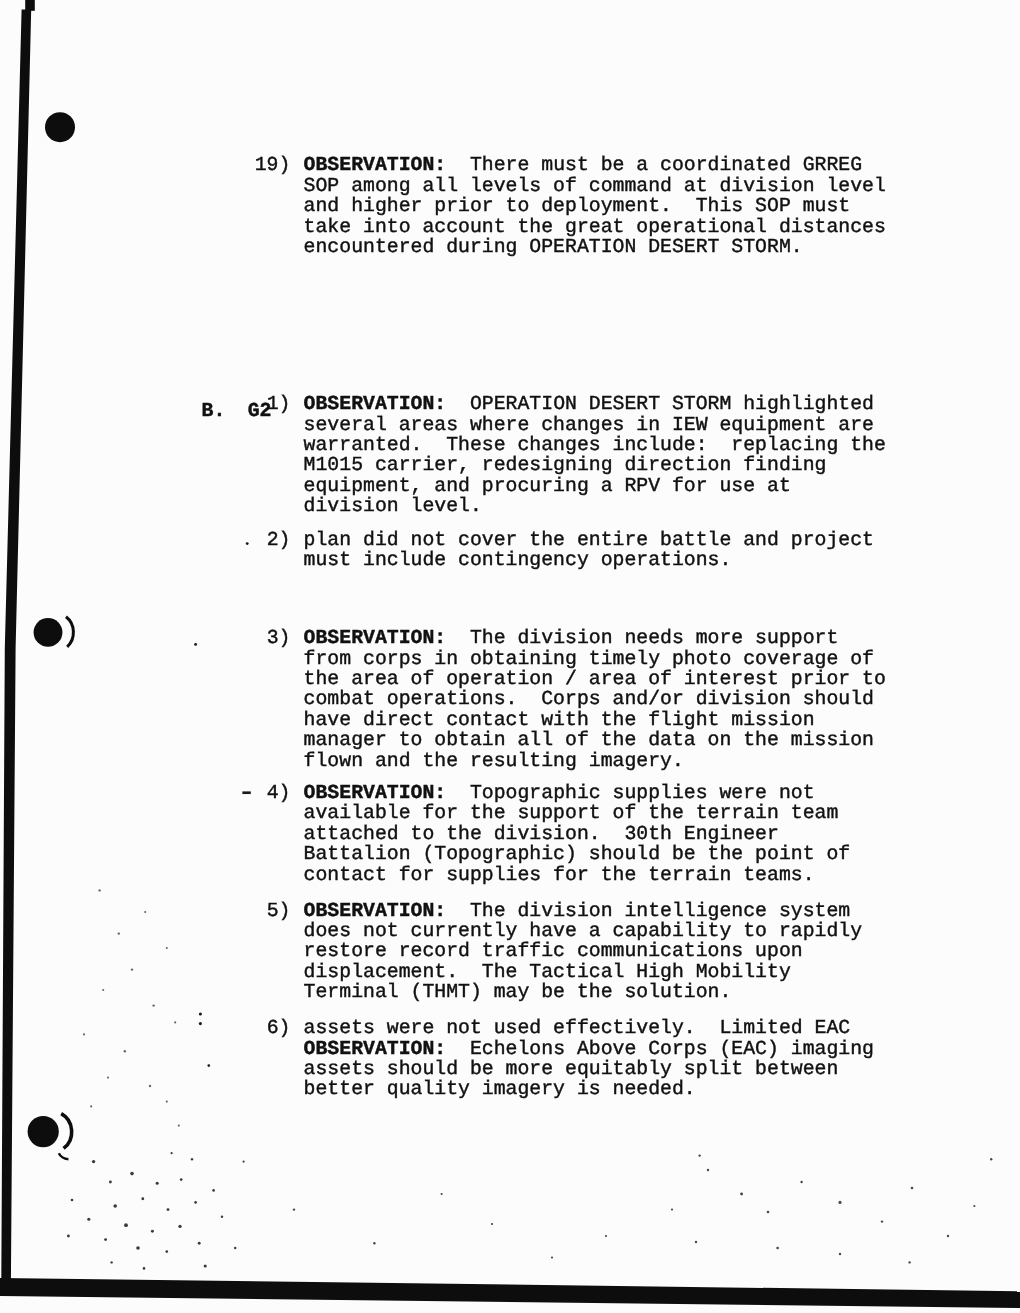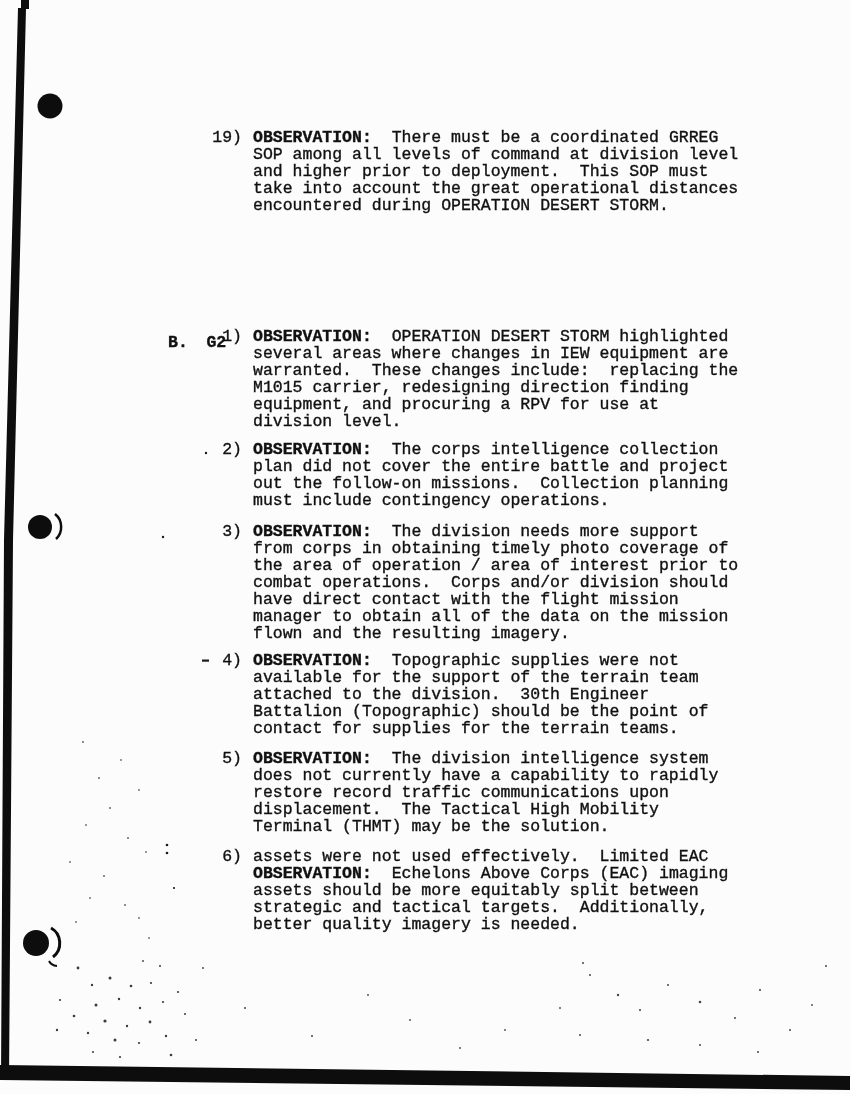--- a/index.html
+++ b/index.html
@@ -160,23 +160,21 @@
       <div class="line">warranted.  These changes include:  replacing the</div>
       <div class="line">M1015 carrier, redesigning direction finding</div>
       <div class="line">equipment, and procuring a RPV for use at</div>
       <div class="line">division level.</div>
     </div>
   </div>
 
   <div class="obs" style="top:441px">
     <span class="num">2)</span>
     <div class="body">
-      <div class="line"><b class="hd">OBSERVATION:</b><span>  The corps intelligence collection</span></div>
       <div class="line">plan did not cover the entire battle and project</div>
-      <div class="line">out the follow-on missions.  Collection planning</div>
       <div class="line">must include contingency operations.</div>
     </div>
   </div>
 
   <div class="obs" style="top:523px">
     <span class="num">3)</span>
     <div class="body">
       <div class="line"><b class="hd">OBSERVATION:</b><span>  The division needs more support</span></div>
       <div class="line">from corps in obtaining timely photo coverage of</div>
       <div class="line">the area of operation / area of interest prior to</div>
@@ -208,18 +206,17 @@
       <div class="line">Terminal (THMT) may be the solution.</div>
     </div>
   </div>
 
   <div class="obs" style="top:848px">
     <span class="num">6)</span>
     <div class="body">
       <div class="line">assets were not used effectively.  Limited EAC</div>
       <div class="line"><b class="hd">OBSERVATION:</b><span>  Echelons Above Corps (EAC) imaging</span></div>
       <div class="line">assets should be more equitably split between</div>
-      <div class="line">strategic and tactical targets.  Additionally,</div>
       <div class="line">better quality imagery is needed.</div>
     </div>
   </div>
 
 </div>
 
 </body></html>

